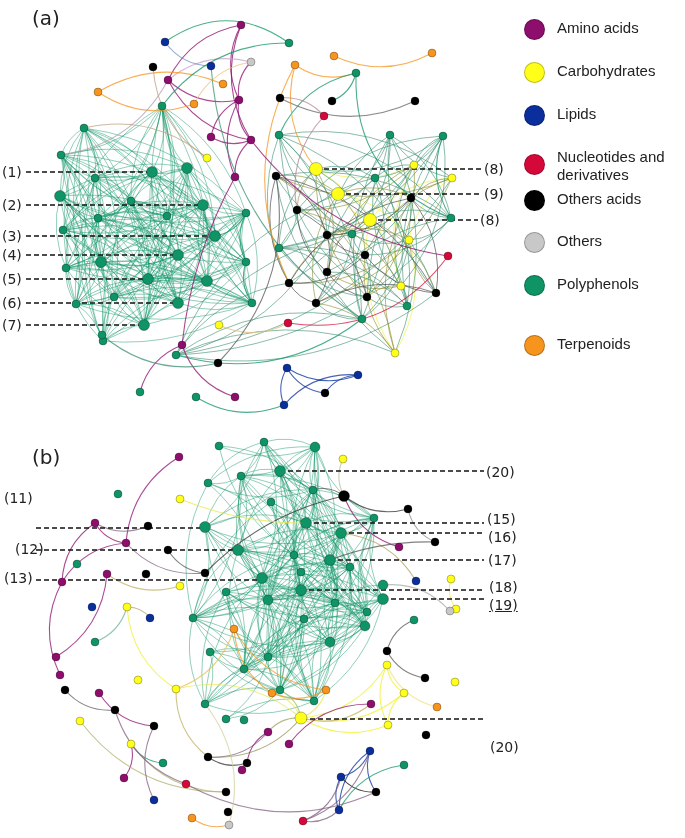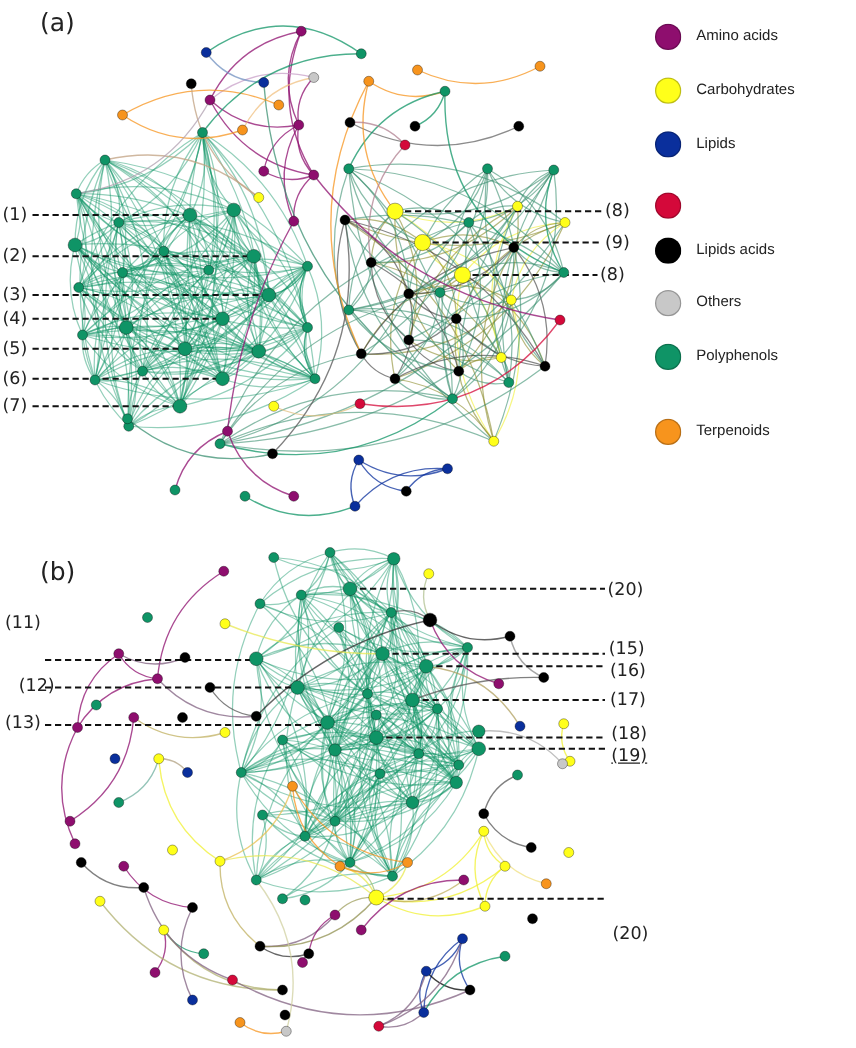--- a/index.html
+++ b/index.html
@@ -5,21 +5,21 @@
   html, body { margin: 0; padding: 0; background: #ffffff; }
   body { width: 685px; height: 838px; position: relative; overflow: hidden;
          font-family: "DejaVu Sans", sans-serif; color: #222; }
   #canvas { position: absolute; left: 0; top: 0; width: 685px; height: 838px; }
   .panel-label { position: absolute; font-size: 20px; color: #222; }
   .callout { position: absolute; font-size: 14px; color: #222; line-height: 16px; }
   .legend { position: absolute; left: 524px; top: 18px; width: 161px; }
   .legend-item { position: absolute; left: 0; display: flex; align-items: flex-start; }
   .legend-swatch { width: 21px; height: 21px; border-radius: 50%; border: 1px solid rgba(0,0,0,0.25);
                    box-sizing: border-box; flex: 0 0 21px; margin-top: 0; }
-  .legend-text { margin-left: 12px; font-family: "Liberation Sans", sans-serif; font-size: 12px;
+  .legend-text { margin-left: 12px; font-family: "Liberation Sans", sans-serif; font-size: 15px;
                  line-height: 18px; color: #222; }
 </style>
 </head>
 <body>
 
 <svg id="canvas" viewBox="0 0 685 838" xmlns="http://www.w3.org/2000/svg">
   <g id="edges-a">
       <path d="M152,172 Q171.56,197.68 203,205" fill="none" stroke="#0f9466" stroke-width="1" stroke-opacity="0.45"></path>
       <path d="M152,172 Q195.02,192.66 215,236" fill="none" stroke="#0f9466" stroke-width="1" stroke-opacity="0.45"></path>
       <path d="M152,172 Q150.06,218.18 178,255" fill="none" stroke="#0f9466" stroke-width="1" stroke-opacity="0.45"></path>
@@ -1080,24 +1080,28 @@
   <div class="legend-item" style="top:44px;">
     <span class="legend-swatch" style="background:#ffff1a;"></span>
     <span class="legend-text">Carbohydrates</span>
   </div>
   <div class="legend-item" style="top:87px;">
     <span class="legend-swatch" style="background:#0a2f9c;"></span>
     <span class="legend-text">Lipids</span>
   </div>
   <div class="legend-item" style="top:130px;">
     <span class="legend-swatch" style="background:#d4093a; margin-top:6px;"></span>
+    <span class="legend-text">
+      <span>Nucleotides and</span><br>
+      <span>derivatives</span>
+    </span>
   </div>
   <div class="legend-item" style="top:172px;">
     <span class="legend-swatch" style="background:#000000;"></span>
-    <span class="legend-text">Lipids acids</span>
+    <span class="legend-text">Others acids</span>
   </div>
   <div class="legend-item" style="top:214px;">
     <span class="legend-swatch" style="background:#c8c8c8;"></span>
     <span class="legend-text">Others</span>
   </div>
   <div class="legend-item" style="top:257px;">
     <span class="legend-swatch" style="background:#0f9466;"></span>
     <span class="legend-text">Polyphenols</span>
   </div>
   <div class="legend-item" style="top:317px;">

